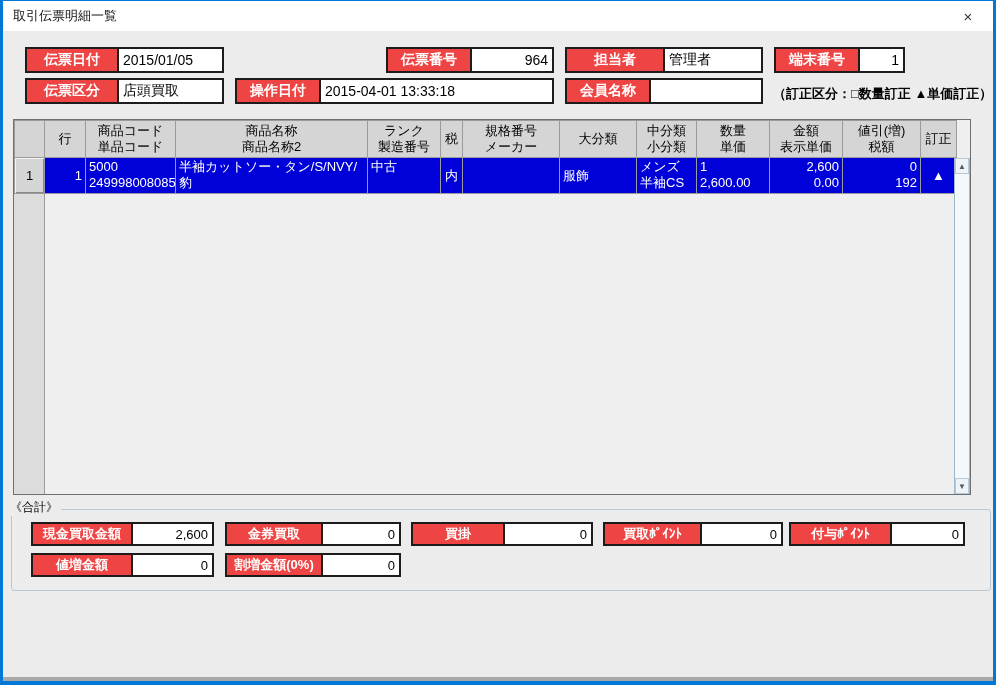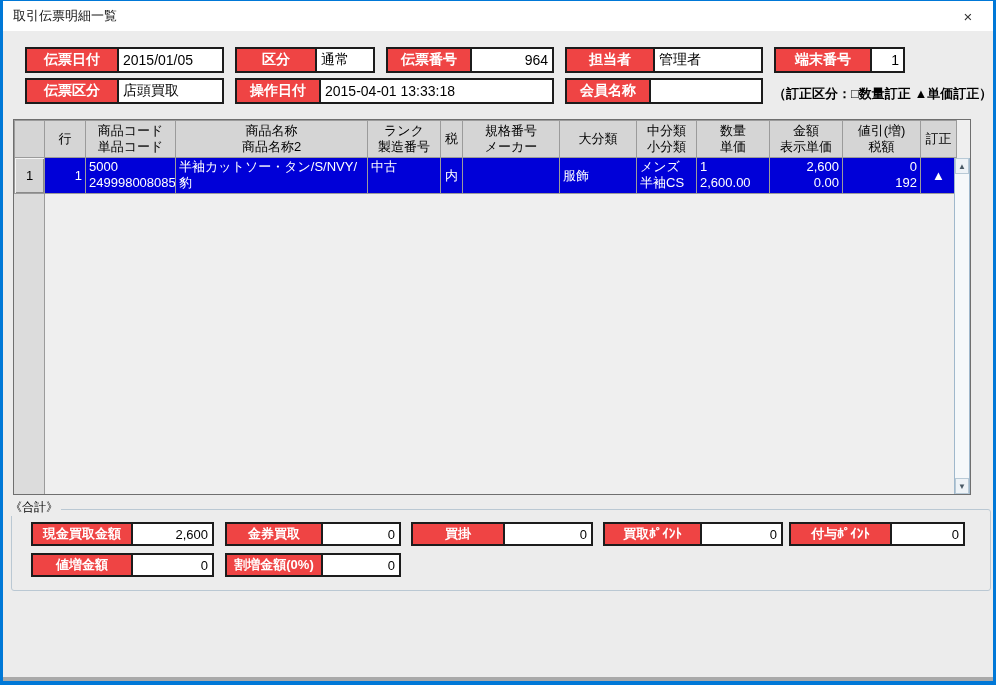--- a/index.html
+++ b/index.html
@@ -105,34 +105,30 @@
 
   <div class="titlebar">
     <span class="title-text">取引伝票明細一覧</span>
     <span class="close-btn">×</span>
   </div>
 
   <div class="fieldbox" style="left:22px; top:46px; width:199px;">
     <span class="flabel" style="width:92px;">伝票日付</span>
     <span class="fvalue">2015/01/05</span>
   </div>
-  <div class="fieldbox" style="left:232px; top:46px; width:140px;">
-    <span class="flabel" style="width:80px;">区分</span>
-    <span class="fvalue">通常</span>
-  </div>
   <div class="fieldbox" style="left:383px; top:46px; width:168px;">
     <span class="flabel" style="width:84px;">伝票番号</span>
     <span class="fvalue right">964</span>
   </div>
   <div class="fieldbox" style="left:562px; top:46px; width:198px;">
-    <span class="flabel" style="width:88px;">担当者</span>
+    <span class="flabel" style="width:98px;">担当者</span>
     <span class="fvalue">管理者</span>
   </div>
   <div class="fieldbox" style="left:771px; top:46px; width:131px;">
-    <span class="flabel" style="width:96px;">端末番号</span>
+    <span class="flabel" style="width:84px;">端末番号</span>
     <span class="fvalue right">1</span>
   </div>
 
   <div class="fieldbox" style="left:22px; top:77px; width:199px;">
     <span class="flabel" style="width:92px;">伝票区分</span>
     <span class="fvalue">店頭買取</span>
   </div>
   <div class="fieldbox" style="left:232px; top:77px; width:319px;">
     <span class="flabel" style="width:84px;">操作日付</span>
     <span class="fvalue">2015-04-01 13:33:18</span>

